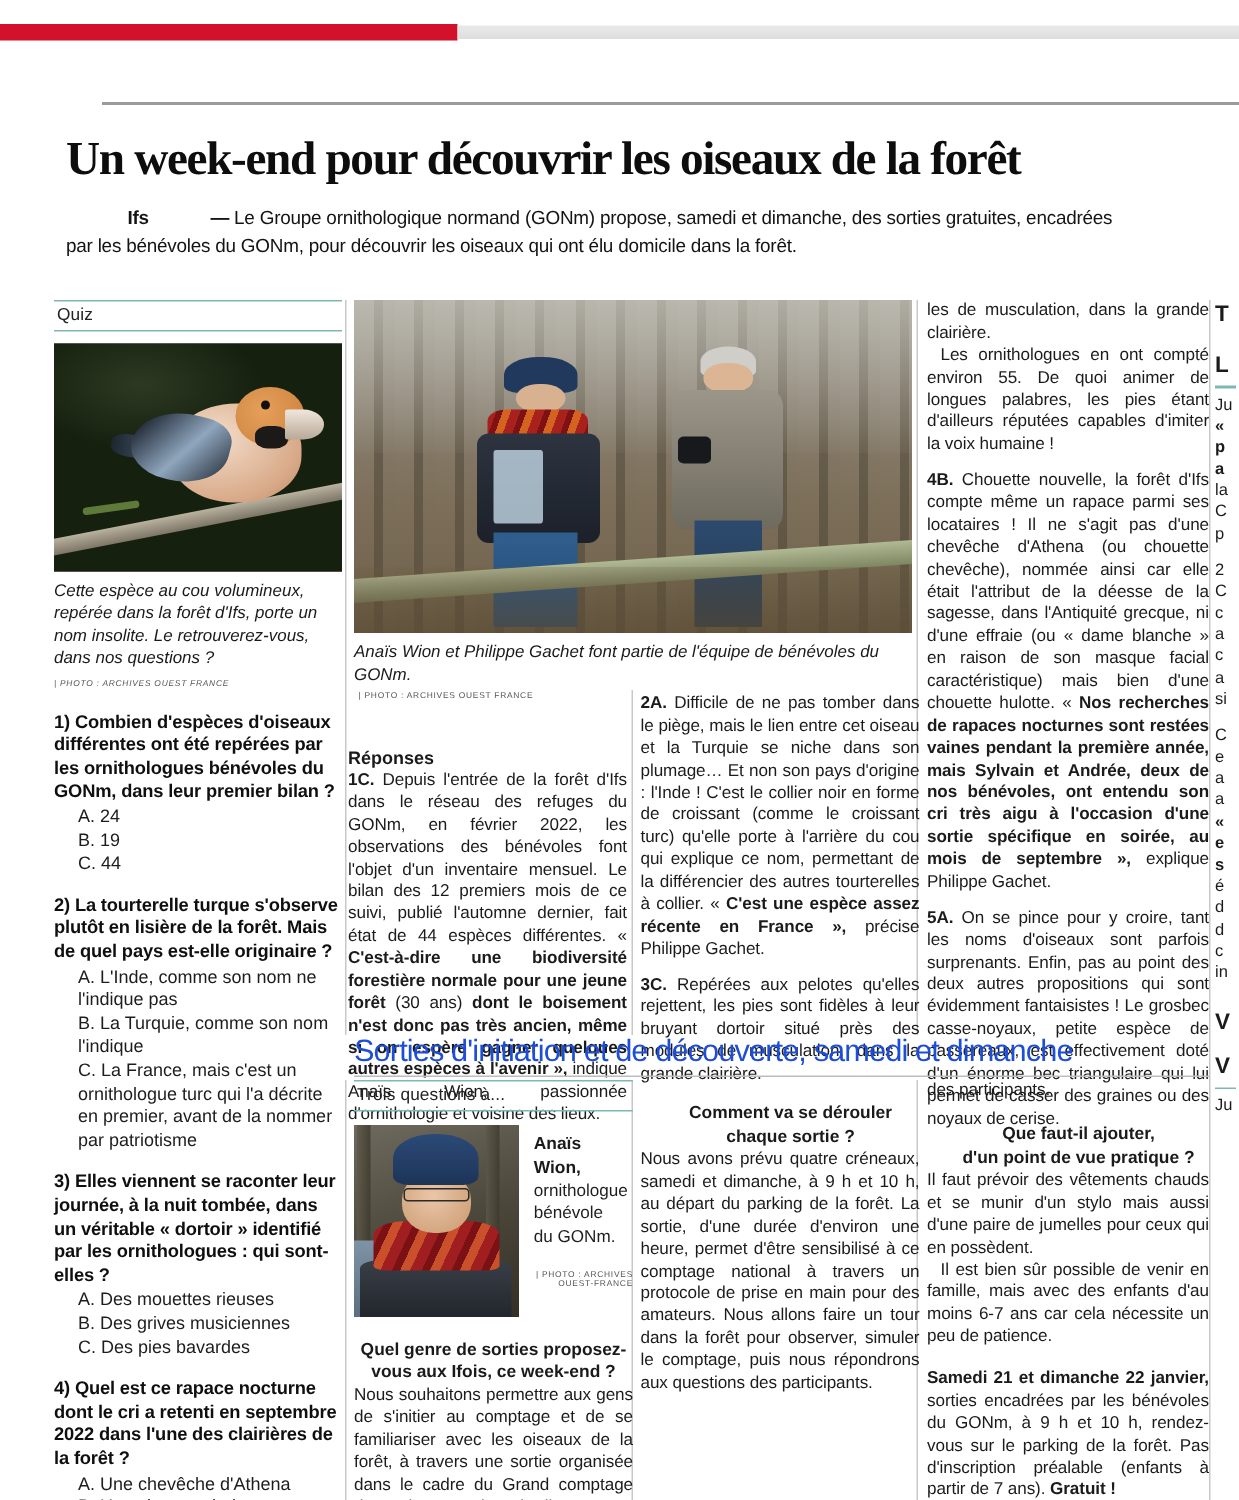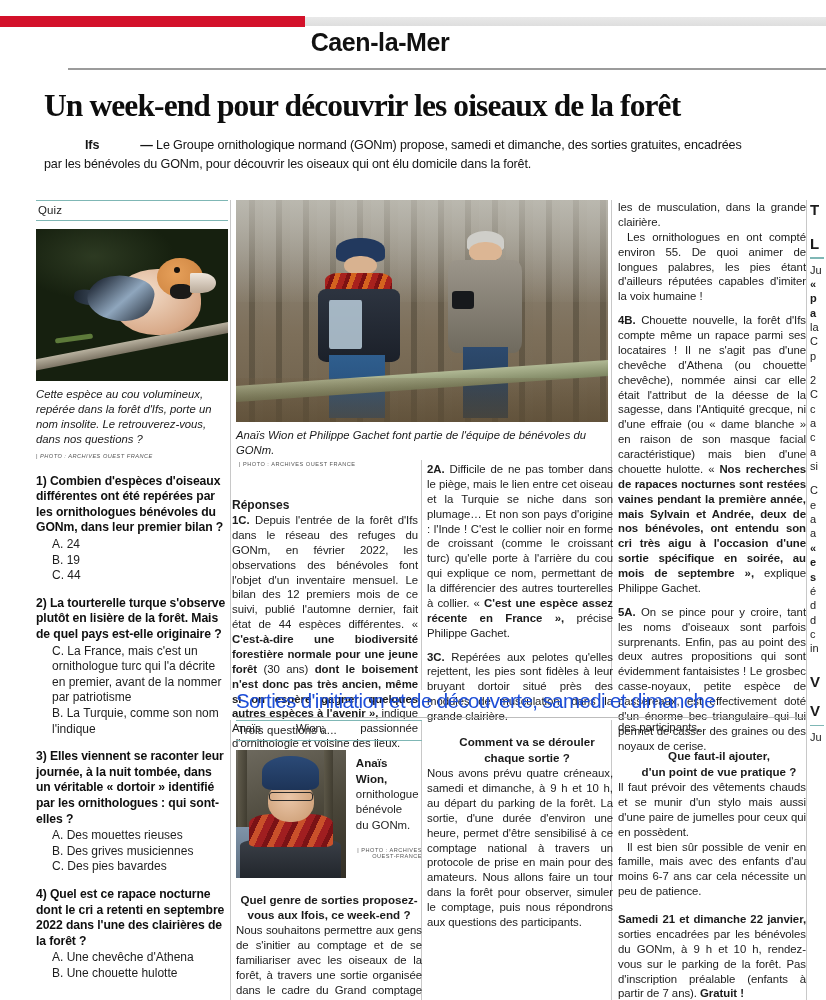--- a/index.html
+++ b/index.html
@@ -141,21 +141,20 @@
   #col-edge .edge-rule { height:1.5px; background:#7fb7b5; width:14px; margin:4px 0; }
 </style>
 </head>
 <body>
 
 <div id="masthead">
   <div class="rule-row">
     <div class="rule-red"></div>
     <div class="rule-grey"></div>
   </div>
-  <div class="section-name">Caen-la-Mer</div>
   <div class="masthead-underline"></div>
 </div>
 
 <div id="headline-block">
   <div class="main-headline">Un week-end pour découvrir les oiseaux de la forêt</div>
   <div class="standfirst">
     <span class="dateline">Ifs</span><span class="dateline">—</span>
     <span>Le Groupe ornithologique normand (GONm) propose, samedi et dimanche, des sorties gratuites, encadrées par les bénévoles du GONm, pour découvrir les oiseaux qui ont élu domicile dans la forêt.</span>
   </div>
 </div>
@@ -197,22 +196,23 @@
       <div class="q-choices">
         <div class="q-choice">A. 24</div>
         <div class="q-choice">B. 19</div>
         <div class="q-choice">C. 44</div>
       </div>
     </div>
 
     <div>
       <div class="q-title">2) La tourterelle turque s'observe plutôt en lisière de la forêt. Mais de quel pays est-elle originaire ?</div>
       <div class="q-choices">
+        <div class="q-choice">A. L'Inde, comme son nom ne l'indique pas</div>
+        <div class="q-choice">B. La Turquie, comme son nom l'indique</div>
         <div class="q-choice">C. La France, mais c'est un ornithologue turc qui l'a décrite en premier, avant de la nommer par patriotisme</div>
-        <div class="q-choice">B. La Turquie, comme son nom l'indique</div>
       </div>
     </div>
 
     <div>
       <div class="q-title">3) Elles viennent se raconter leur journée, à la nuit tombée, dans un véritable « dortoir » identifié par les ornithologues : qui sont-elles ?</div>
       <div class="q-choices">
         <div class="q-choice">A. Des mouettes rieuses</div>
         <div class="q-choice">B. Des grives musiciennes</div>
         <div class="q-choice">C. Des pies bavardes</div>
       </div>

